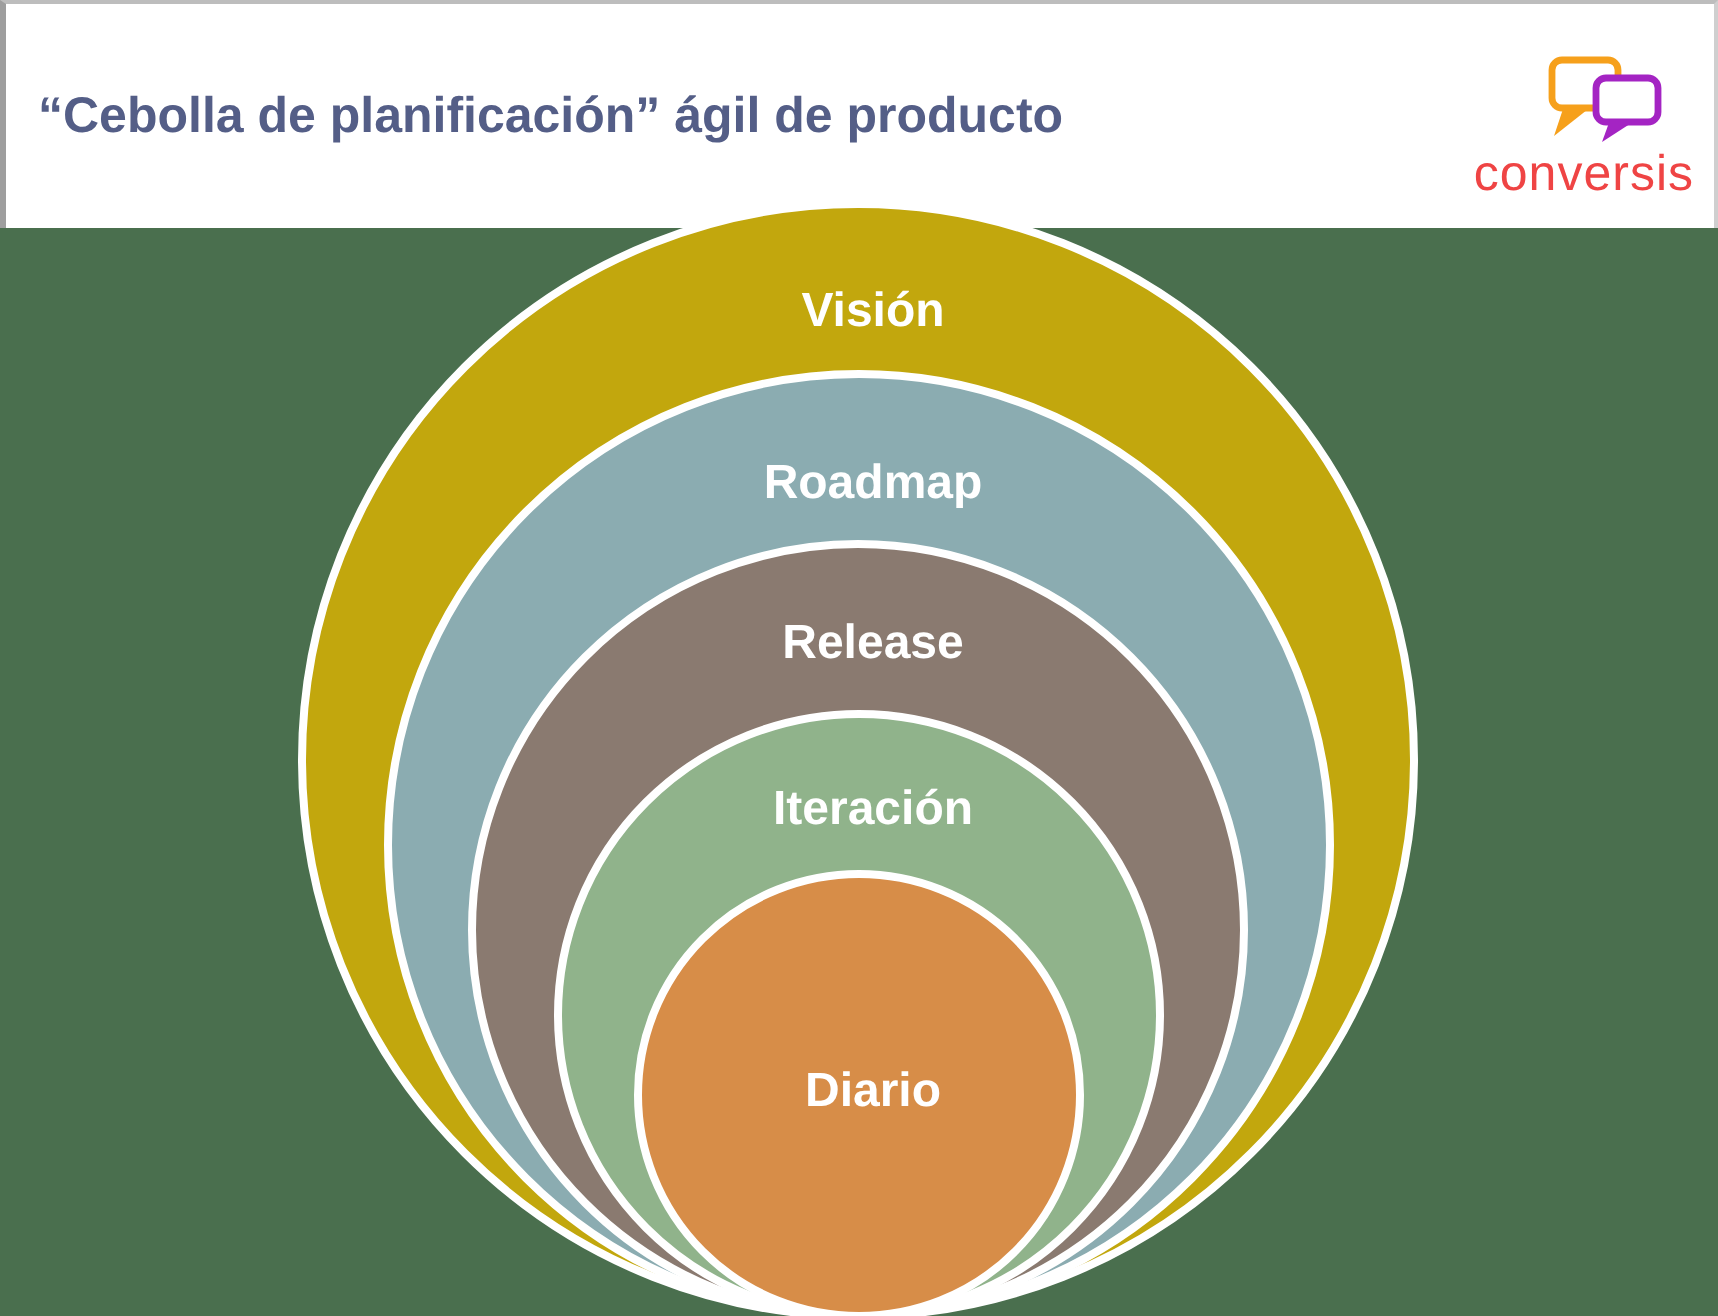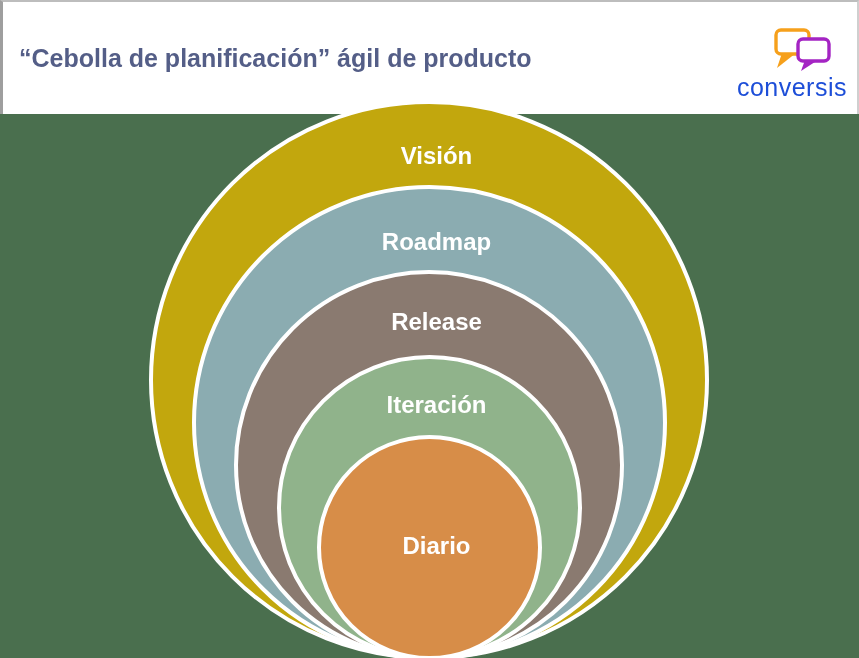--- a/index.html
+++ b/index.html
@@ -93,21 +93,21 @@
 
     <div class="logo">
       <svg width="62" height="50" viewBox="0 0 62 50">
 
         <rect x="4" y="5" width="33" height="24" rx="5" fill="none" stroke-width="3.4" stroke="#F6A01B"></rect>
         <polygon points="10,28 5,43 24,28" fill="#F6A01B"></polygon>
 
         <rect x="26" y="14" width="31" height="22" rx="5" fill="#ffffff" stroke-width="3.4" stroke="#A424C3"></rect>
         <polygon points="33,35 29,46 46,35" fill="#A424C3"></polygon>
       </svg>
-      <span class="logo-text" style="color: #1d4ed8;">conversis</span>
+      <span class="logo-text" style="color: #ef4444;">conversis</span>
     </div>
   </header>
 
   <div>
     <div class="ring r0" style="background-color: rgb(194, 167, 13); border-color: rgb(255, 255, 255);"></div>
     <div class="ring r1" style="background-color: rgb(139, 172, 177); border-color: rgb(255, 255, 255);"></div>
     <div class="ring r2" style="background-color: rgb(138, 122, 112); border-color: rgb(255, 255, 255);"></div>
     <div class="ring r3" style="background-color: rgb(144, 179, 139); border-color: rgb(255, 255, 255);"></div>
     <div class="ring r4" style="background-color: rgb(215, 141, 72); border-color: rgb(255, 255, 255);"></div>
 

